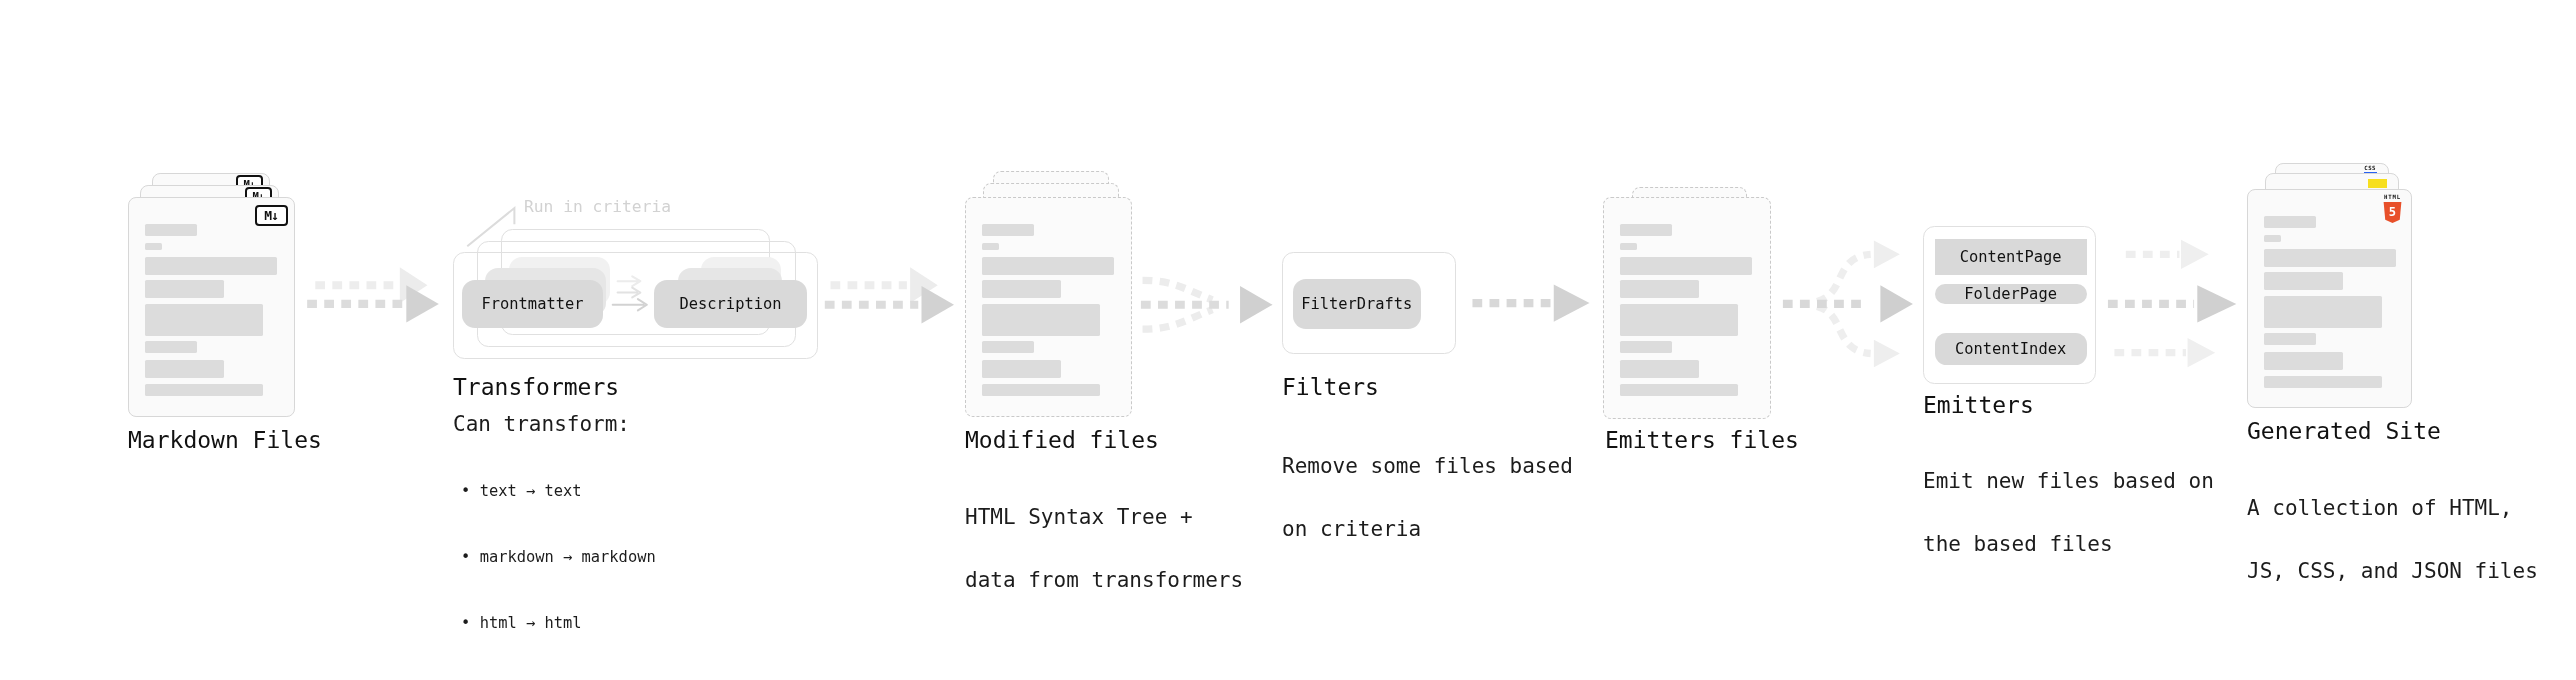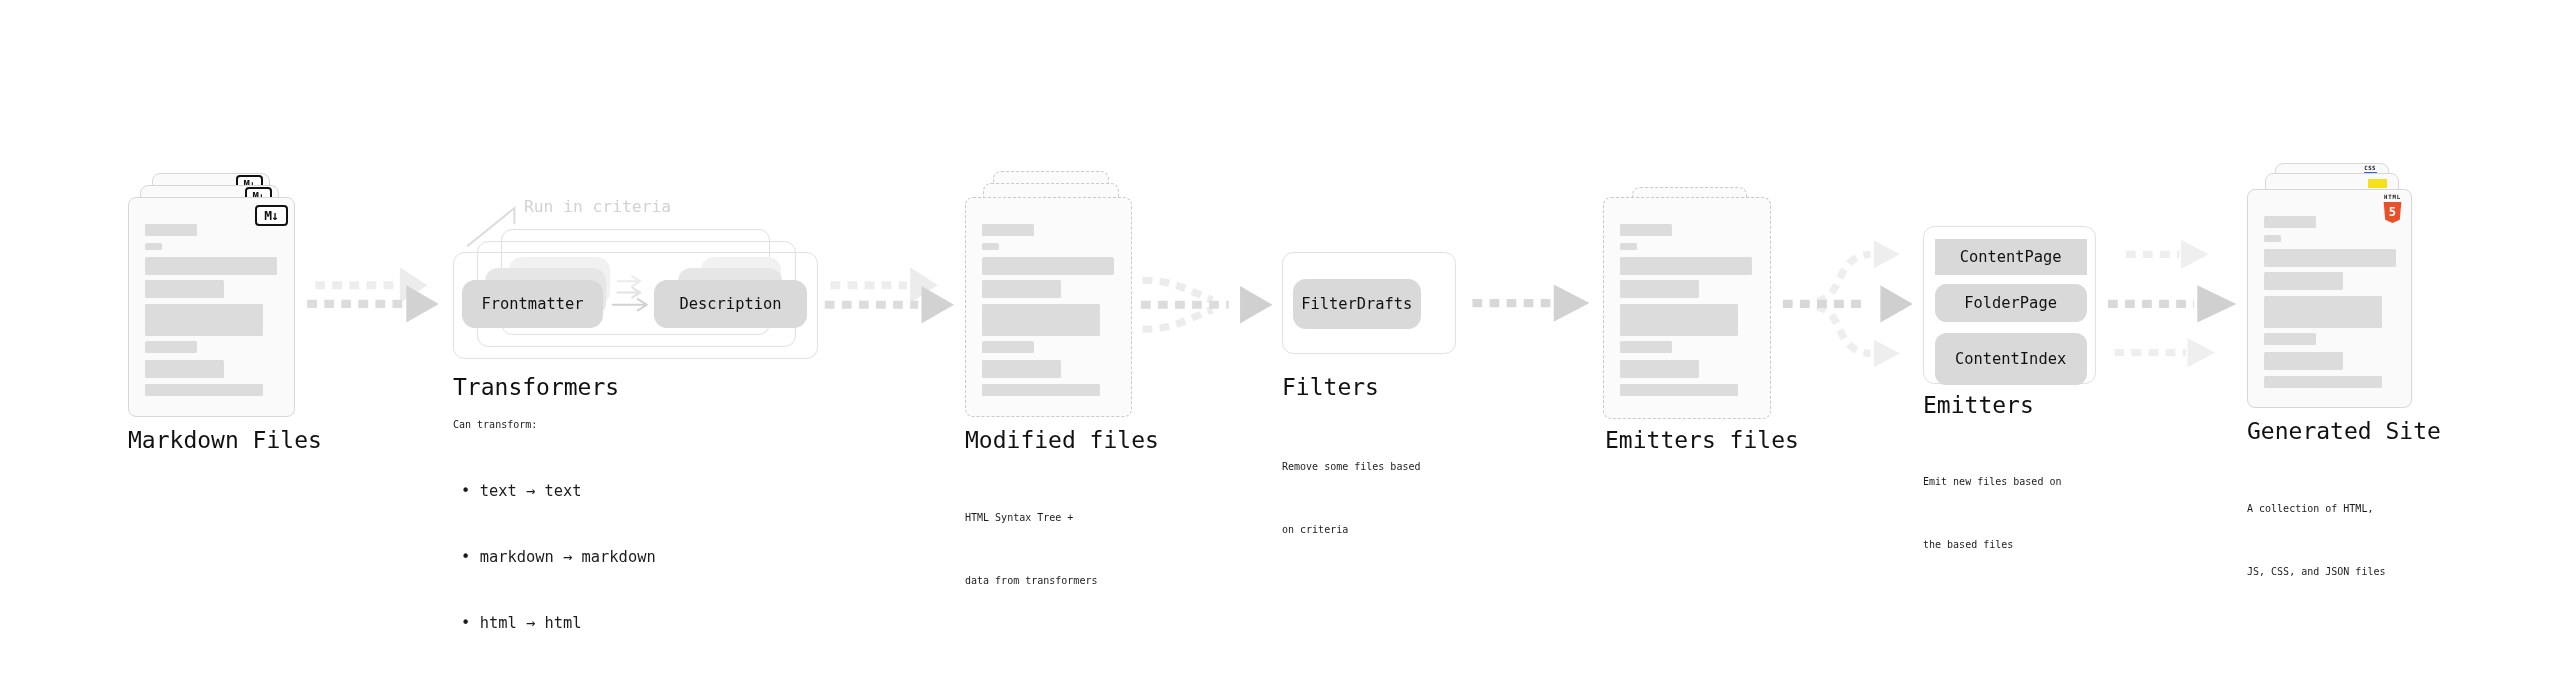--- a/index.html
+++ b/index.html
@@ -34,21 +34,21 @@
   .box.filled{background:#ffffff;}
 
   .pill{
     position:absolute;background:#d9d9d9;border-radius:13px;display:flex;align-items:center;justify-content:center;
     font-size:15.4px;color:#111;box-sizing:border-box;white-space:nowrap;
   }
   .pill.ghost1{background:#e6e6e6;}
   .pill.ghost2{background:#f1f1f1;}
 
   .title{position:absolute;font-size:23px;color:#111;white-space:nowrap;}
-  .desc{position:absolute;font-size:10px;line-height:21px;color:#1c1c1c;white-space:pre;}
+  .desc{position:absolute;font-size:21px;line-height:21px;color:#1c1c1c;white-space:pre;}
   .note{position:absolute;font-size:16.3px;color:#d2d2d2;white-space:nowrap;}
   .bullets{position:absolute;font-size:15.4px;line-height:22px;color:#1c1c1c;white-space:pre;padding-left:8.1px;}
 
   
   .html5-icon{position:absolute;right:8.1px;top:4.9px;width:21px;text-align:center;}
   .html5-label{font-size:5.7px;font-weight:bold;color:#111;letter-spacing:0.8px;line-height:5.7px;}
   .css-icon{position:absolute;right:9.8px;top:1.6px;width:16.3px;text-align:center;}
   .css-label{font-size:5.7px;font-weight:bold;color:#111;line-height:5.7px;letter-spacing:0.4px;}
   .css-underline{width:13px;height:2.4px;margin:0.8px auto 0;background:#2962f1;}
   .js-icon{position:absolute;right:11.4px;top:4.9px;width:18.7px;height:9px;background:#f7df1e;}
@@ -201,22 +201,22 @@
       <i class="bar b6"></i>
       <i class="bar b7"></i>
       <i class="bar b8"></i>
     </div>
     <div class="title" style="left:1605px;top:427px">Emitters files</div>
   </div>
 
   <div>
     <div class="box filled" style="left:1923px;top:226px;width:173px;height:158px">
       <div class="pill" style="left:10.6px;top:12.2px;width:152px;height:36px;border-radius:0">ContentPage</div>
-      <div class="pill" style="left:10.6px;top:57px;width:152px;height:38px;border-radius:11.4px">FolderPage</div>
-      <div class="pill" style="left:10.6px;top:106px;width:152px;height:52px;border-radius:11.4px">ContentIndex</div>
+      <div class="pill" style="left:10.6px;top:57px;width:152px;height:20px;border-radius:11.4px">FolderPage</div>
+      <div class="pill" style="left:10.6px;top:106px;width:152px;height:32px;border-radius:11.4px">ContentIndex</div>
     </div>
     <div class="title" style="left:1923px;top:392px">Emitters</div>
     <div class="desc" style="left:1923px;top:429px">
       <div>Emit new files based on</div>
       <div>the based files</div>
     </div>
   </div>
 
   <div>
     <div class="doc" style="left:2275px;top:163px;width:114px;height:57px">

